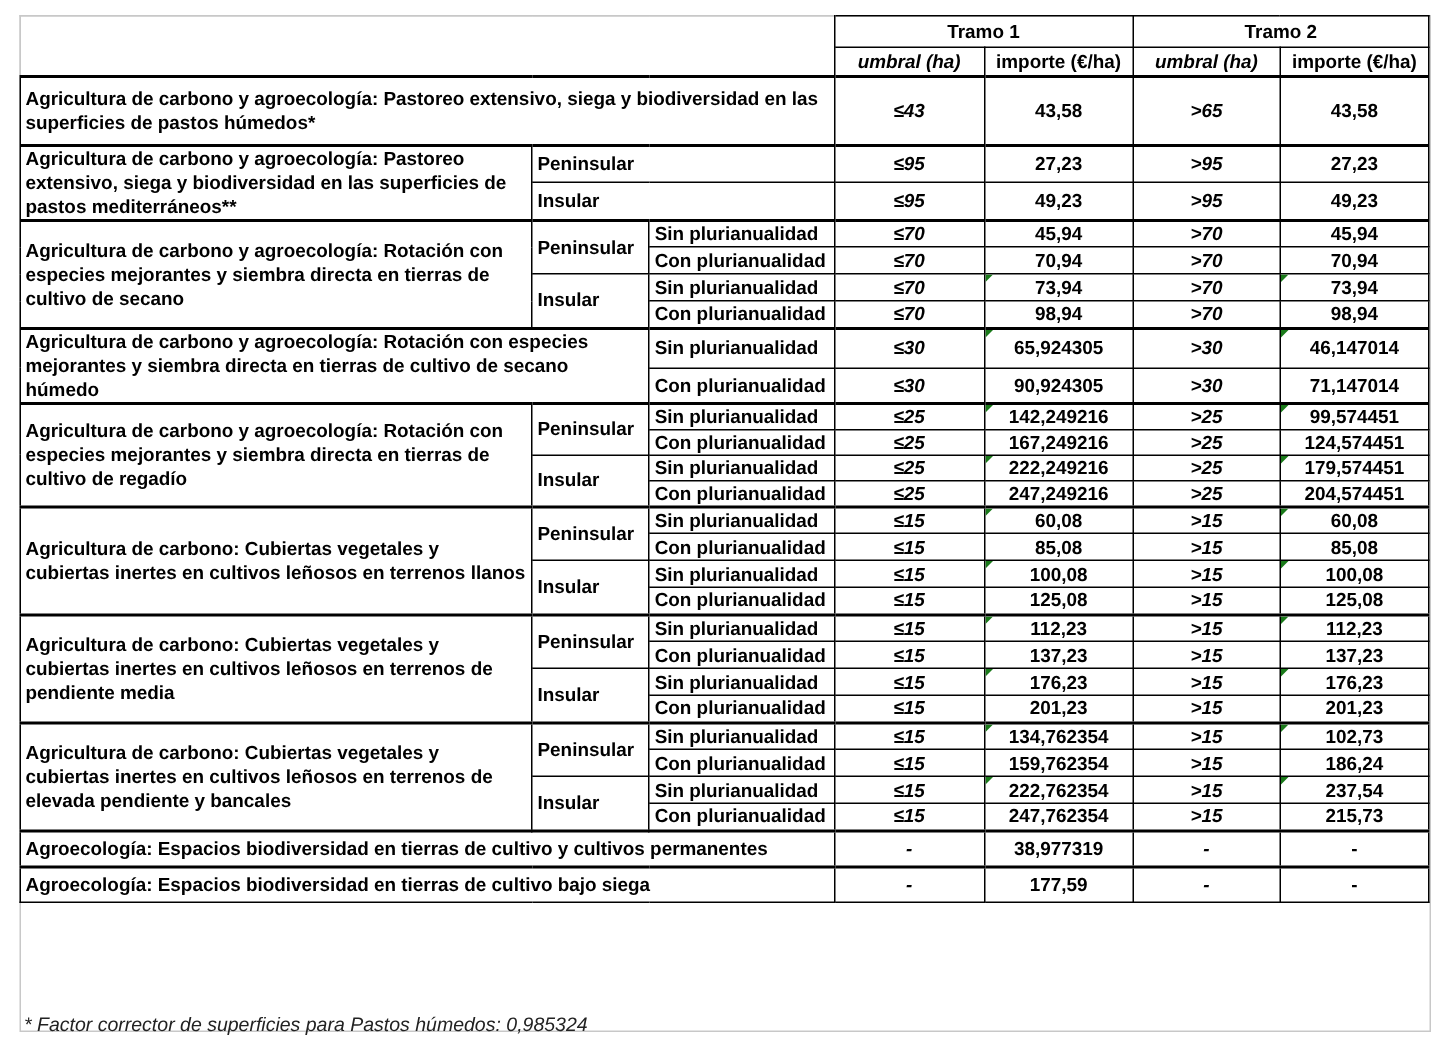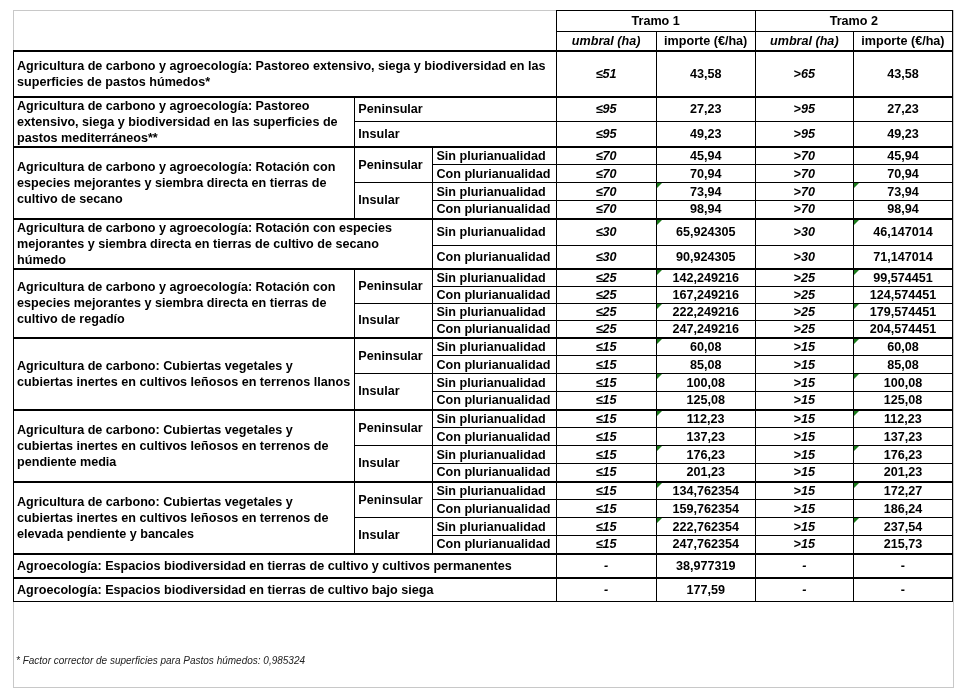--- a/index.html
+++ b/index.html
@@ -11,21 +11,21 @@
           table-layout: fixed; width: 940px; font-size: 12.6px; font-weight: bold; }
   td { border: 1px solid #000; padding: 0 3px; line-height: 16px; overflow: hidden;
        white-space: nowrap; position: relative; }
   td.wrap { white-space: normal; margin-left: 18px; }
   td.c { text-align: center; }
   .hdr-blank { border-top: 1px solid #c8c8c8; border-left: 1px solid #c8c8c8; }
   .it { font-style: italic; margin-left: 32px; }
   tr.thick td { border-top: 2px solid #000; }
   .tri::before { content: ""; position: absolute; left: 0; top: 0; width: 0; height: 0;
                  border-top: 5px solid #1a7a1a; border-right: 5px solid transparent; }
-  .footnotes { position: absolute; left: 16px; top: 652px; font-size: 10px;
+  .footnotes { position: absolute; left: 16px; top: 674px; font-size: 13px;
                font-style: italic; color: #222; line-height: 18px; }
 </style>
 </head>
 <body>
 
 <div class="frame"></div>
 
 <table>
   <colgroup>
     <col style="width:341px">
@@ -45,21 +45,21 @@
   <tr style="height:19px">
     <td class="c it" style="border-bottom:2px solid #000">umbral (ha)</td>
     <td class="c" style="border-bottom:2px solid #000">importe (€/ha)</td>
     <td class="c it" style="border-bottom:2px solid #000">umbral (ha)</td>
     <td class="c" style="border-bottom:2px solid #000">importe (€/ha)</td>
   </tr>
   </tbody>
     <tbody id="tbody">
       <tr class="thick" style="height: 46px;">
         <td colspan="3" class="wrap">Agricultura de carbono y agroecología: Pastoreo extensivo, siega y biodiversidad en las superficies de pastos húmedos*</td>
-        <td class="c it">≤51</td>
+        <td class="c it">≤43</td>
         <td class="c">43,58</td>
         <td class="c it">&gt;65</td>
         <td class="c">43,58</td>
       </tr>
       <tr class="thick" style="height: 25px;">
         <td rowspan="2" colspan="1" class="wrap">Agricultura de carbono y agroecología: Pastoreo extensivo, siega y biodiversidad en las superficies de pastos mediterráneos**</td>
         <td colspan="2">Peninsular</td>
         <td class="c it">≤95</td>
         <td class="c">27,23</td>
         <td class="c it">&gt;95</td>
@@ -211,21 +211,21 @@
         <td class="c it">&gt;15</td>
         <td class="c">201,23</td>
       </tr>
       <tr class="thick" style="height: 18px;">
         <td rowspan="4" colspan="1" class="wrap">Agricultura de carbono: Cubiertas vegetales y cubiertas inertes en cultivos leñosos en terrenos de elevada pendiente y bancales</td>
         <td rowspan="2">Peninsular</td>
         <td>Sin plurianualidad</td>
         <td class="c it">≤15</td>
         <td class="c tri">134,762354</td>
         <td class="c it">&gt;15</td>
-        <td class="c tri">172,27</td>
+        <td class="c tri">102,73</td>
       </tr>
       <tr style="height: 18px;">
         <td>Con plurianualidad</td>
         <td class="c it">≤15</td>
         <td class="c">159,762354</td>
         <td class="c it">&gt;15</td>
         <td class="c">186,24</td>
       </tr>
       <tr style="height: 18px;">
         <td rowspan="2">Insular</td>

